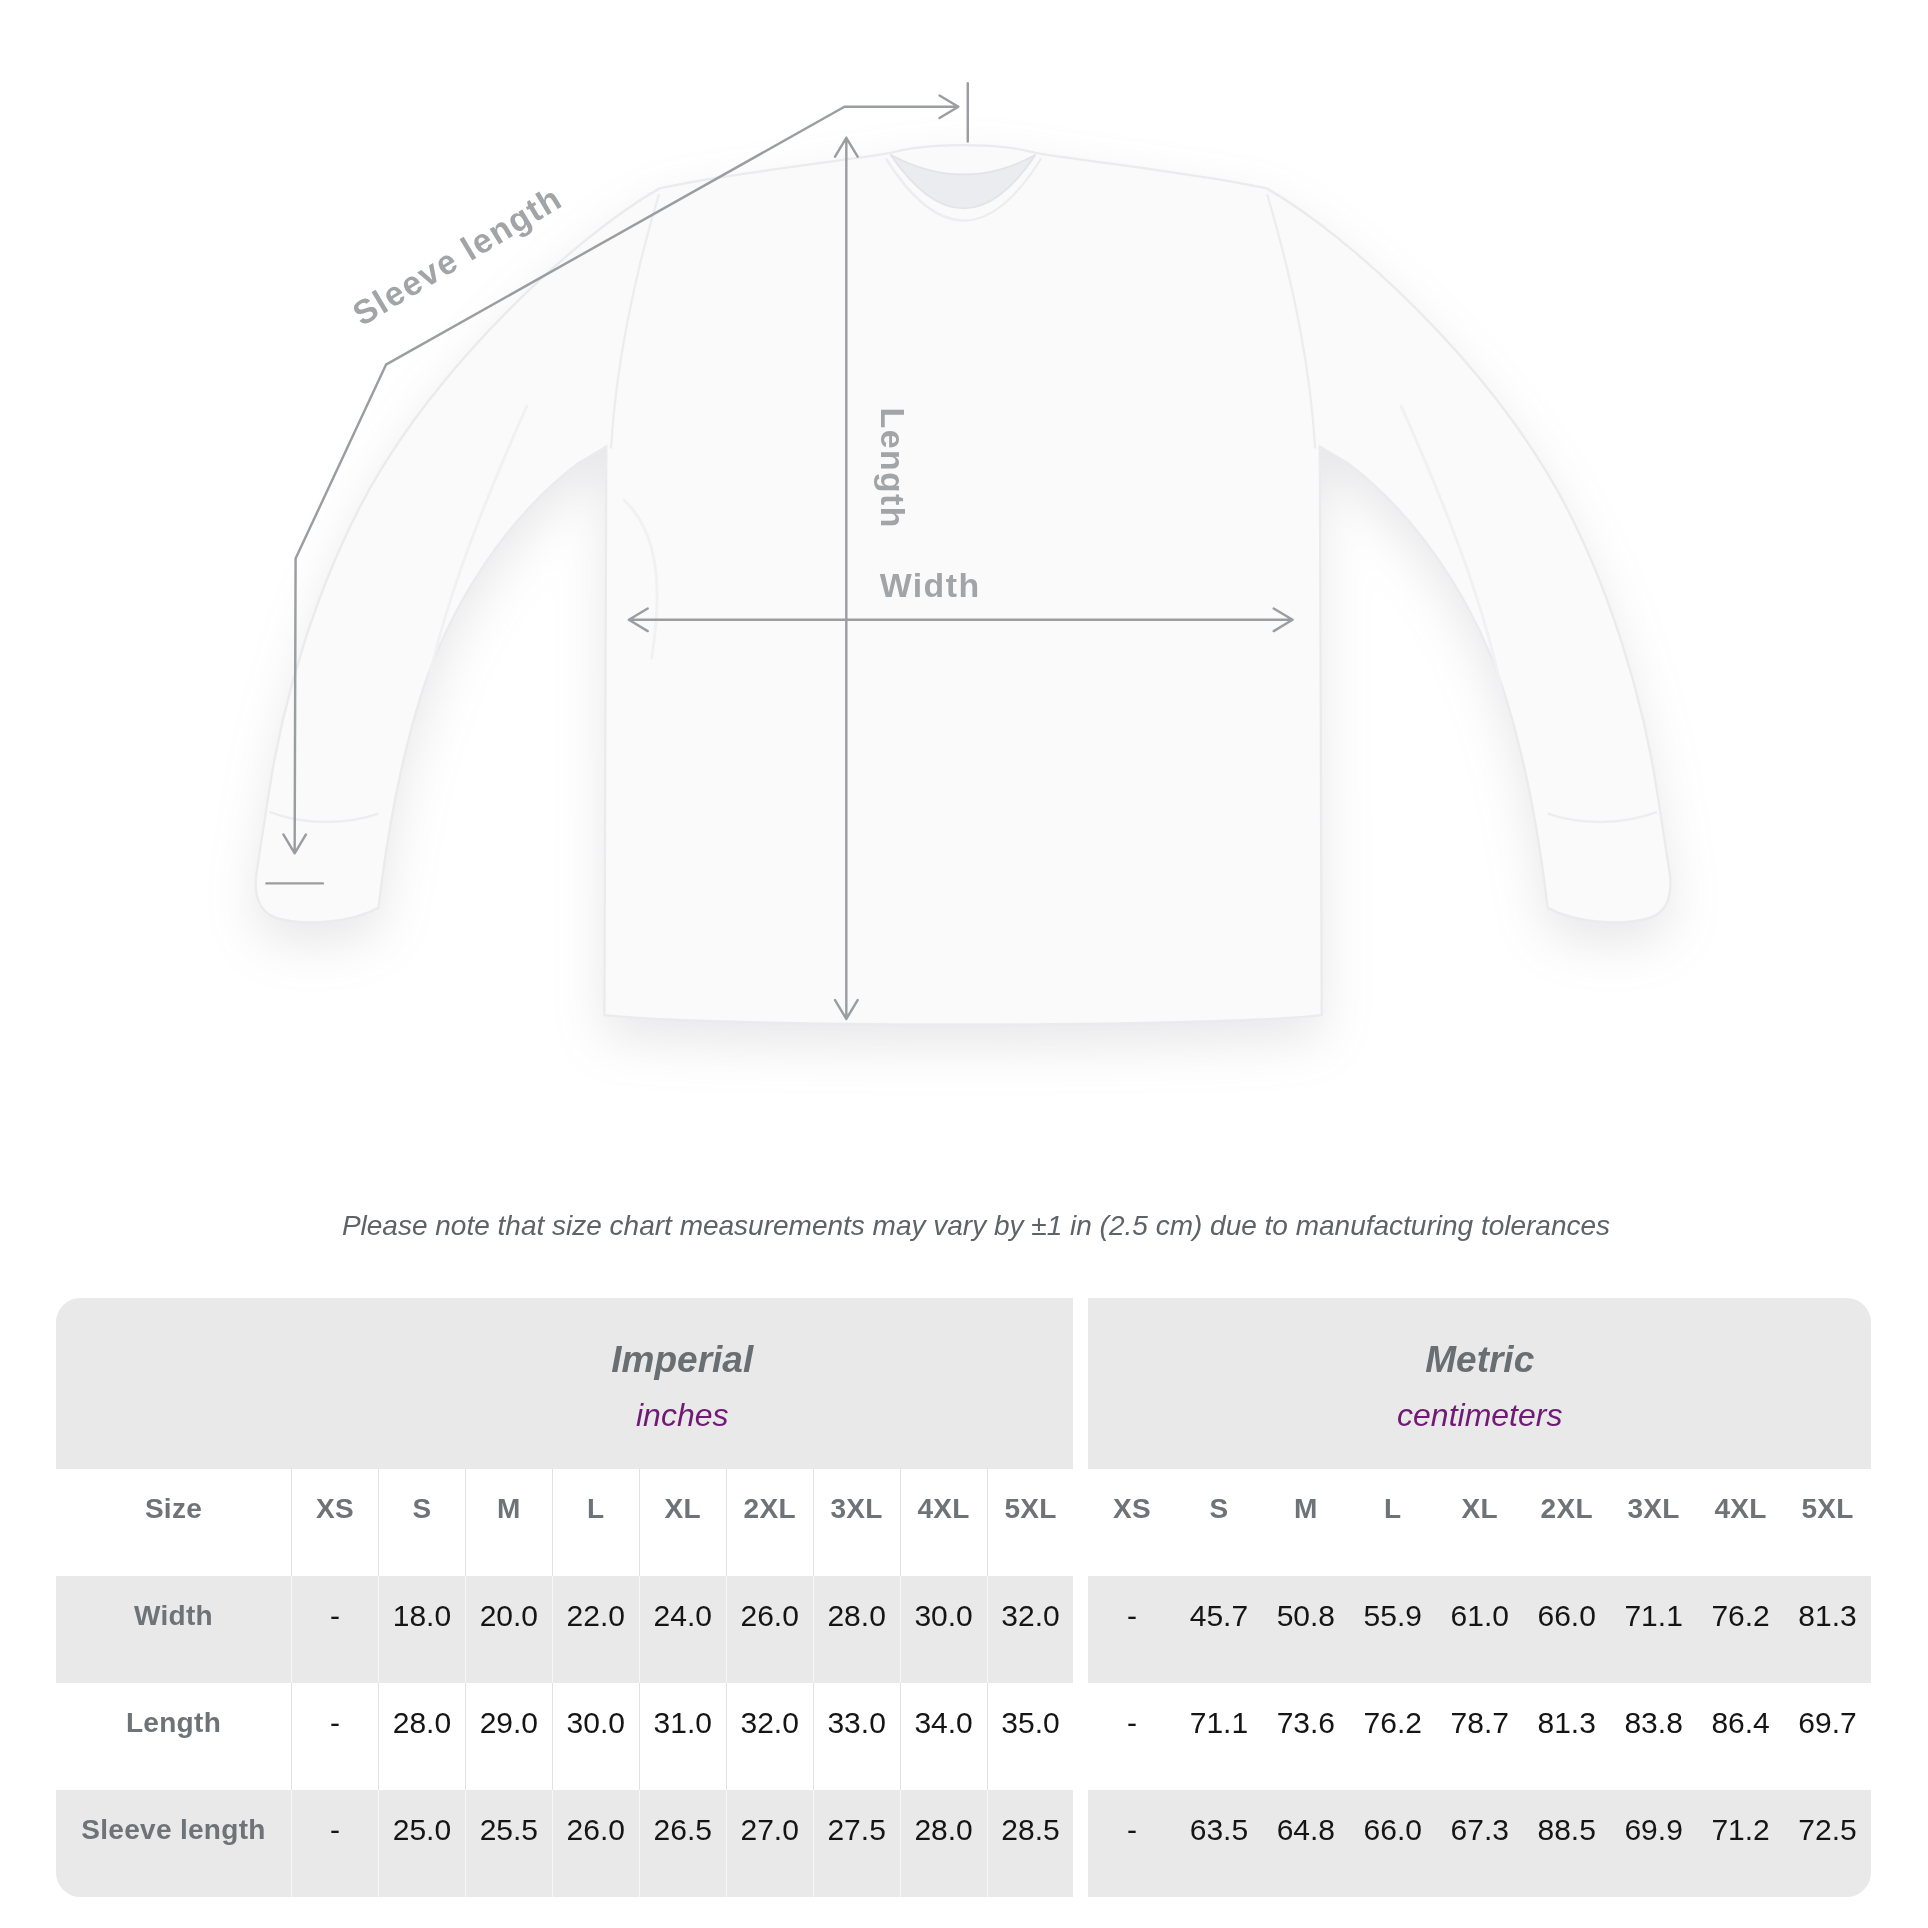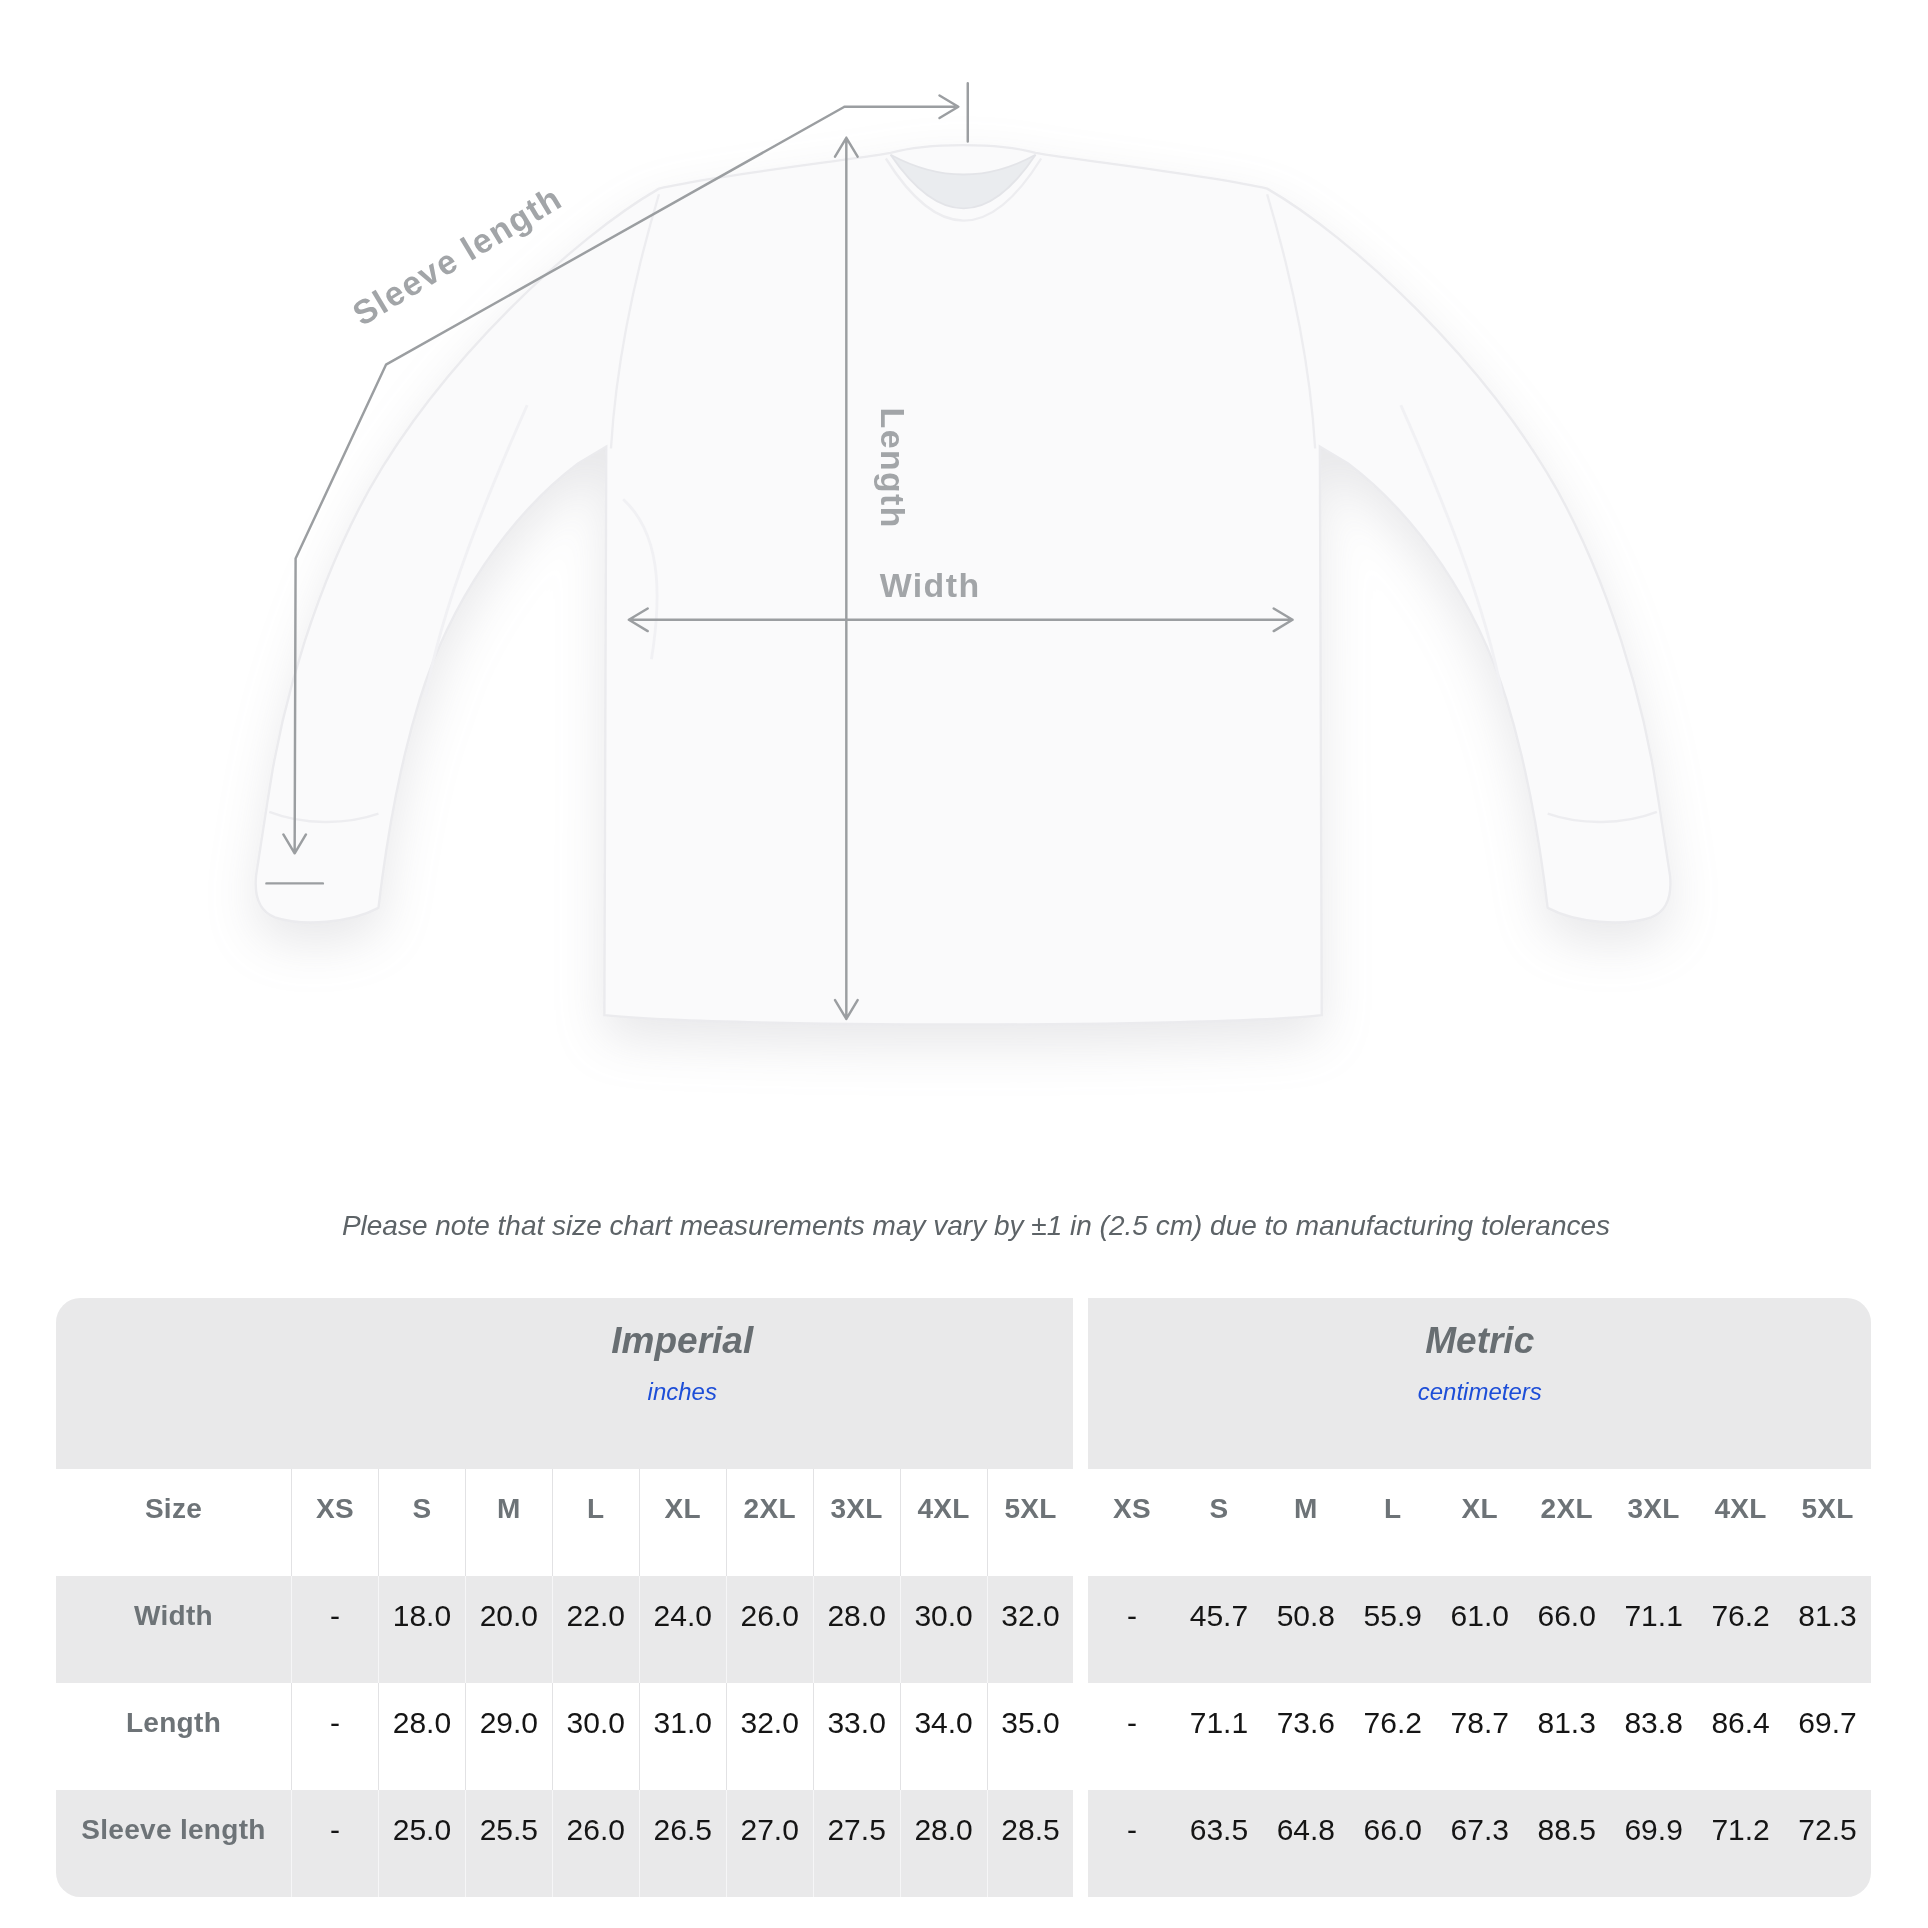--- a/index.html
+++ b/index.html
@@ -37,23 +37,23 @@
     position:absolute;left:56px;top:1298px;
     width:1815px;height:599px;
     display:grid;
     grid-template-columns:235px repeat(9,1fr) 15px repeat(9,1fr);
     grid-template-rows:171px repeat(4,107px);
     border-radius:24.5px;overflow:hidden;
     background:#ffffff;
   }
   .cell{box-sizing:border-box;text-align:center;}
   .band{background:#e9e9ea;}
-  .group-head{padding-top:22px;}
+  .group-head{padding-top:41px;}
   .gname{font-size:37px;font-weight:bold;font-style:italic;color:#686e72;margin-bottom:16px;}
-  .gunit{font-size:24px;font-style:italic;color:#1d4ed8;}
+  .gunit{font-size:32px;font-style:italic;color:#701a75;}
   .gapcell{background:#ffffff;}
   .rw{background:#ffffff;}
   .rg{background:#e9e9ea;}
   .lbl{font-size:28px;font-weight:bold;color:#6d7377;padding-top:23.5px;letter-spacing:0.3px;}
   .val{font-size:30px;color:#151515;padding-top:22.6px;}
   .sep-w{border-left:1.9px solid #e2e2e4;}
   .sep-g{border-left:1.9px solid #f6f6f7;}
 </style>
 </head>
 <body>

